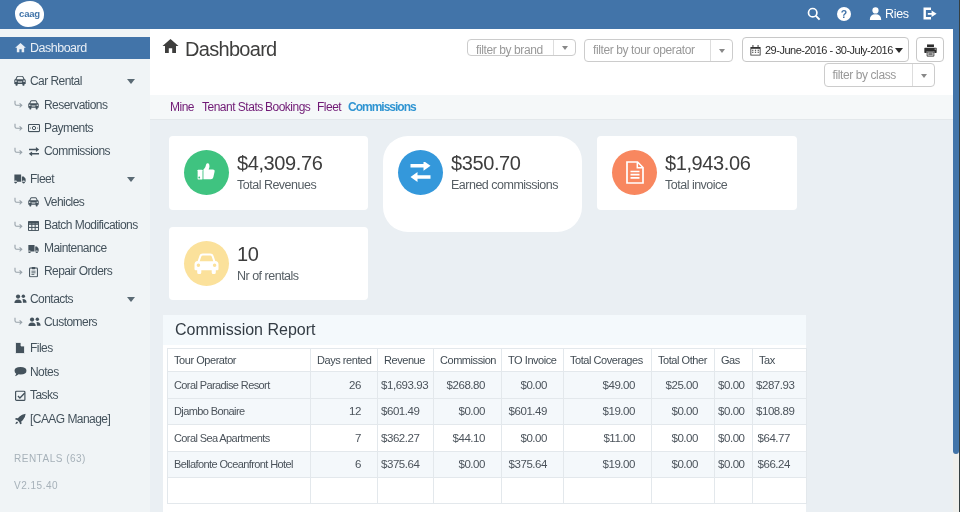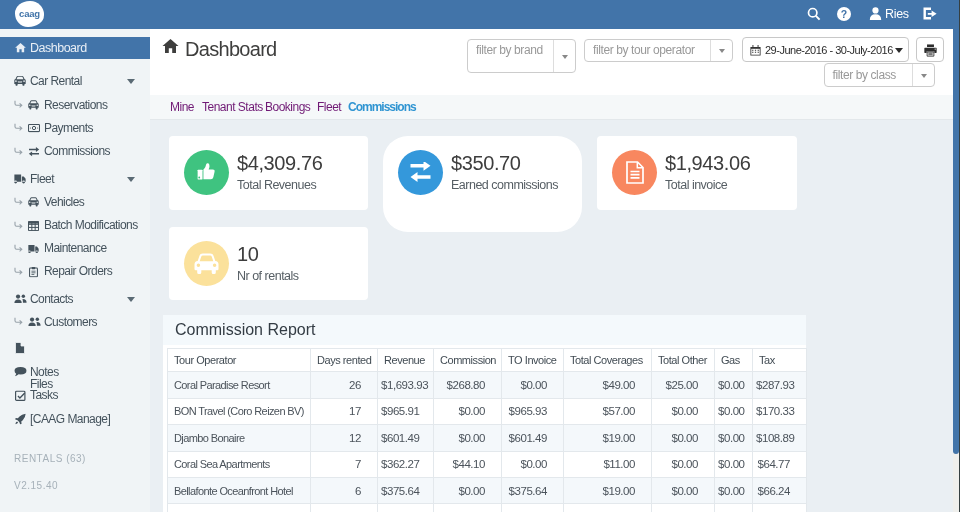--- a/index.html
+++ b/index.html
@@ -199,21 +199,21 @@
       <circle cx="11.5" cy="2.6" r="2.1"></circle>
       <path d="M10.4 6.1 Q15.5 5.8 15.5 10.5 H11 Q11 7.5 10.4 6.1 Z"></path>
     </svg>
   <span class="txt" style="left:44px;">Customers</span>
 </div>
 
 <div class="sitem" style="top:336.5px;">
   <svg style="left:15px;" width="10" height="12" viewBox="0 0 10 12" fill="#44525c">
       <path d="M0.5 0.5 H6 L9.5 4 V11.5 H0.5 Z M6 0.5 V4 H9.5" stroke="#f0f4f6" stroke-width="0.8"></path>
     </svg>
-  <span class="txt" style="left:30px;margin-top:36px;">Files</span>
+  <span class="txt" style="left:30px;">Files</span>
 </div>
 <div class="sitem" style="top:360.5px;">
   <svg style="left:14px;" width="13" height="11" viewBox="0 0 14 12" fill="#44525c">
       <path d="M7 0.5 Q13.5 0.5 13.5 4.6 Q13.5 8.7 7 8.7 Q5.9 8.7 4.9 8.55 Q3.2 10.2 0.8 10.6 Q2 9.4 2.3 8 Q0.5 6.8 0.5 4.6 Q0.5 0.5 7 0.5 Z"></path>
     </svg>
   <span class="txt" style="left:30px;">Notes</span>
 </div>
 <div class="sitem" style="top:384px;padding-left:48px;">
   <svg style="left:15px;" width="11" height="11" viewBox="0 0 13 13" fill="none" stroke="#44525c">
       <rect x="0.7" y="0.7" width="11" height="11" rx="1.2" stroke-width="1.4"></rect>
@@ -230,21 +230,21 @@
 
 <div class="smallgray" style="top:453px;">RENTALS (63)</div>
 <div class="smallgray" style="top:480px;">V2.15.40</div>
 
 <div id="mainhead"></div>
 <svg class="abs" style="left:162px;top:39px;" width="17" height="15" viewBox="0 0 16 15" fill="#3e3e3d">
     <path d="M8 0 L16 7 H13.5 V14 H9.7 V9.3 H6.3 V14 H2.5 V7 H0 Z"></path>
   </svg>
 <div id="pagetitle">Dashboard</div>
 
-<div class="fselect" style="left:467px;top:39px;width:109px;height:34px;">
+<div class="fselect" style="left:467px;top:39px;width:109px;height:17px;">
   <span class="ph">filter by brand</span>
     <span class="divi"></span>
     <span class="car"></span>
 </div>
 <div class="fselect" style="left:584px;top:39px;width:149px;height:23px;">
   <span class="ph">filter by tour operator</span>
     <span class="divi"></span>
     <span class="car"></span>
 </div>
 <div class="wbtn" style="left:742px;top:37px;width:167px;height:24.5px;">
@@ -352,31 +352,20 @@
           <td class="l">Coral Paradise Resort</td>
           <td>26</td>
           <td>$1,693.93</td>
           <td>$268.80</td>
           <td>$0.00</td>
           <td>$49.00</td>
           <td>$25.00</td>
           <td>$0.00</td>
           <td>$287.93</td>
         </tr>
-    <tr>
-          <td class="l">BON Travel (Coro Reizen BV)</td>
-          <td>17</td>
-          <td>$965.91</td>
-          <td>$0.00</td>
-          <td>$965.93</td>
-          <td>$57.00</td>
-          <td>$0.00</td>
-          <td>$0.00</td>
-          <td>$170.33</td>
-        </tr>
     <tr class="stripe">
           <td class="l">Djambo Bonaire</td>
           <td>12</td>
           <td>$601.49</td>
           <td>$0.00</td>
           <td>$601.49</td>
           <td>$19.00</td>
           <td>$0.00</td>
           <td>$0.00</td>
           <td>$108.89</td>

